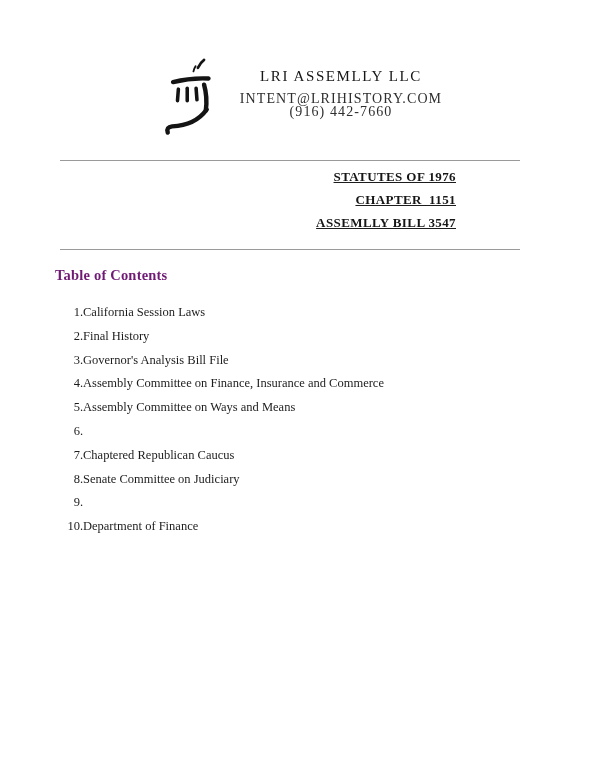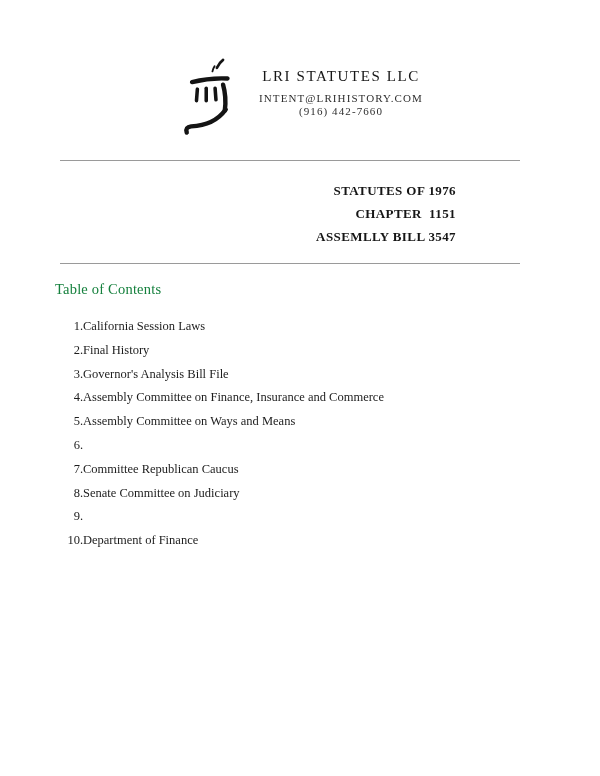--- a/index.html
+++ b/index.html
@@ -36,21 +36,21 @@
     padding-top: 10px;
   }
   .company {
     font-size: 15px;
     letter-spacing: 1.6px;
     color: #161616;
     margin-bottom: 7px;
     white-space: pre;
   }
   .contact-line {
-    font-size: 11px;
+    font-size: 14px;
     letter-spacing: 1.1px;
     color: #2e2e2e;
     line-height: 13px;
     white-space: pre;
   }
 
   
   .rule {
     border: none;
     border-top: 1px solid #9a9a9a;
@@ -60,39 +60,40 @@
   }
   .rule-1 { margin-top: 22px; }
   .rule-2 { margin-top: 15px; }
 
   
   .statute-block {
     margin-left: 60px;
     margin-right: 80px;
     padding-right: 64px;
     text-align: right;
-    margin-top: 18px;
+    margin-top: 4px;
+    text-decoration: underline;
   }
   .statute-line {
     font-size: 13px;
     font-weight: bold;
     color: #161616;
     line-height: 23px;
     letter-spacing: 0.4px;
     white-space: pre;
   }
 
   
   .toc {
     margin: 17px 60px 0 55px;
   }
   .toc-title {
     font-size: 14.5px;
-    font-weight: normal;
-    color: #15803d;
+    font-weight: bold;
+    color: #701a75;
     letter-spacing: 0.2px;
   }
   .toc-list {
     margin-top: 17px;
   }
   .toc-item {
     display: flex;
     align-items: baseline;
     line-height: 23.8px;
     font-size: 12.5px;
@@ -122,21 +123,21 @@
           <path d="M17 27 Q37 22 57 23" stroke-width="5"></path>
           <path d="M23 35 l-1 13" stroke-width="4"></path>
           <path d="M33 34 l0 14" stroke-width="4"></path>
           <path d="M43 34 l1 13" stroke-width="4"></path>
           <path d="M52 30 q4 14 2 29" stroke-width="5"></path>
           <path d="M55 58 Q42 76 16 77 q-7 1 -5 7" stroke-width="5"></path>
         </g>
       </svg>
     </div>
     <div class="header-text">
-      <div class="company">LRI STATUTES LLC</div>
+      <div class="company">LRI ASSEMLLY LLC</div>
       <div class="contact-line">INTENT@LRIHISTORY.COM</div>
       <div class="contact-line">(916) 442-7660</div>
     </div>
   </div>
 
   <hr class="rule rule-1">
 
   <div class="statute-block">
     <div class="statute-line">STATUTES OF 1976</div>
     <div class="statute-line">CHAPTER  1151</div>
@@ -167,21 +168,21 @@
       </div>
       <div class="toc-item">
         <span class="toc-num">5.</span>
         <span class="toc-text">Assembly Committee on Ways and Means</span>
       </div>
       <div class="toc-item">
         <span class="toc-num">6.</span>
       </div>
       <div class="toc-item">
         <span class="toc-num">7.</span>
-        <span class="toc-text">Committee Republican Caucus</span>
+        <span class="toc-text">Chaptered Republican Caucus</span>
       </div>
       <div class="toc-item">
         <span class="toc-num">8.</span>
         <span class="toc-text">Senate Committee on Judiciary</span>
       </div>
       <div class="toc-item">
         <span class="toc-num">9.</span>
       </div>
       <div class="toc-item">
         <span class="toc-num">10.</span>

